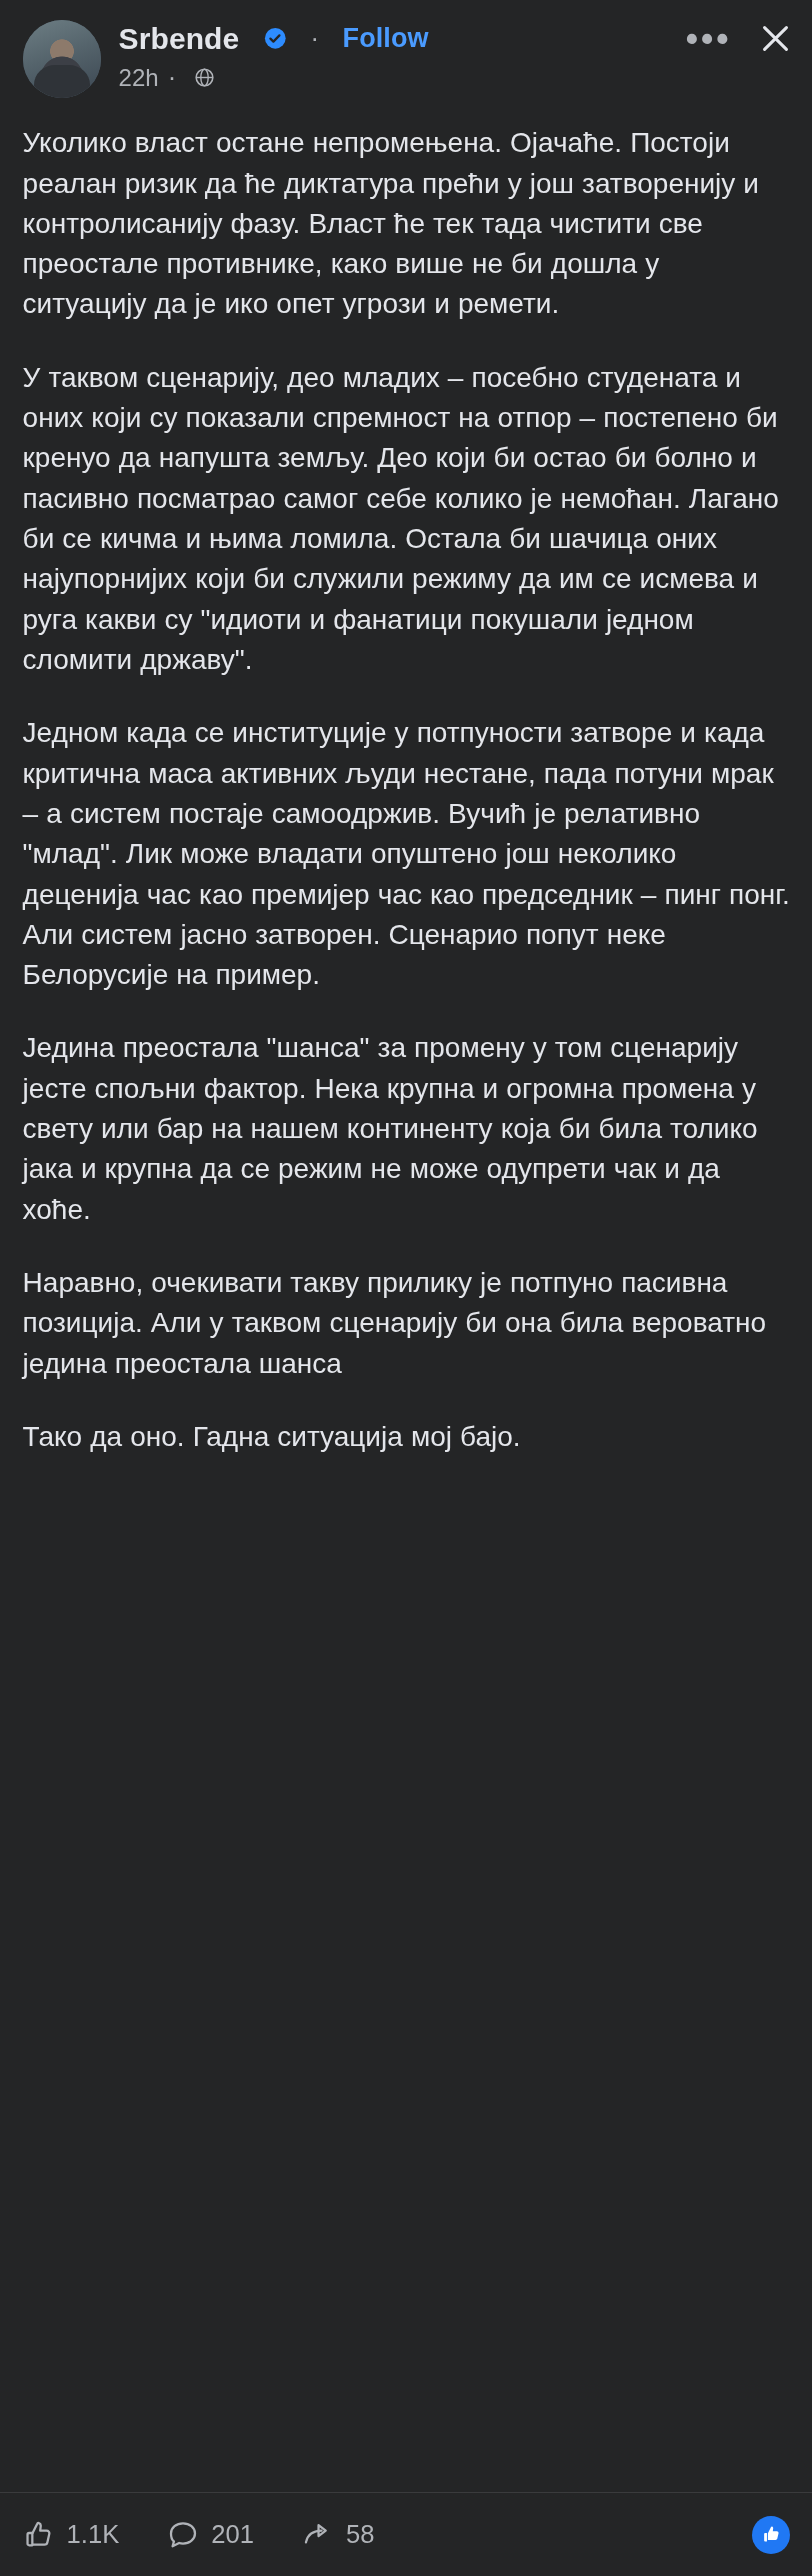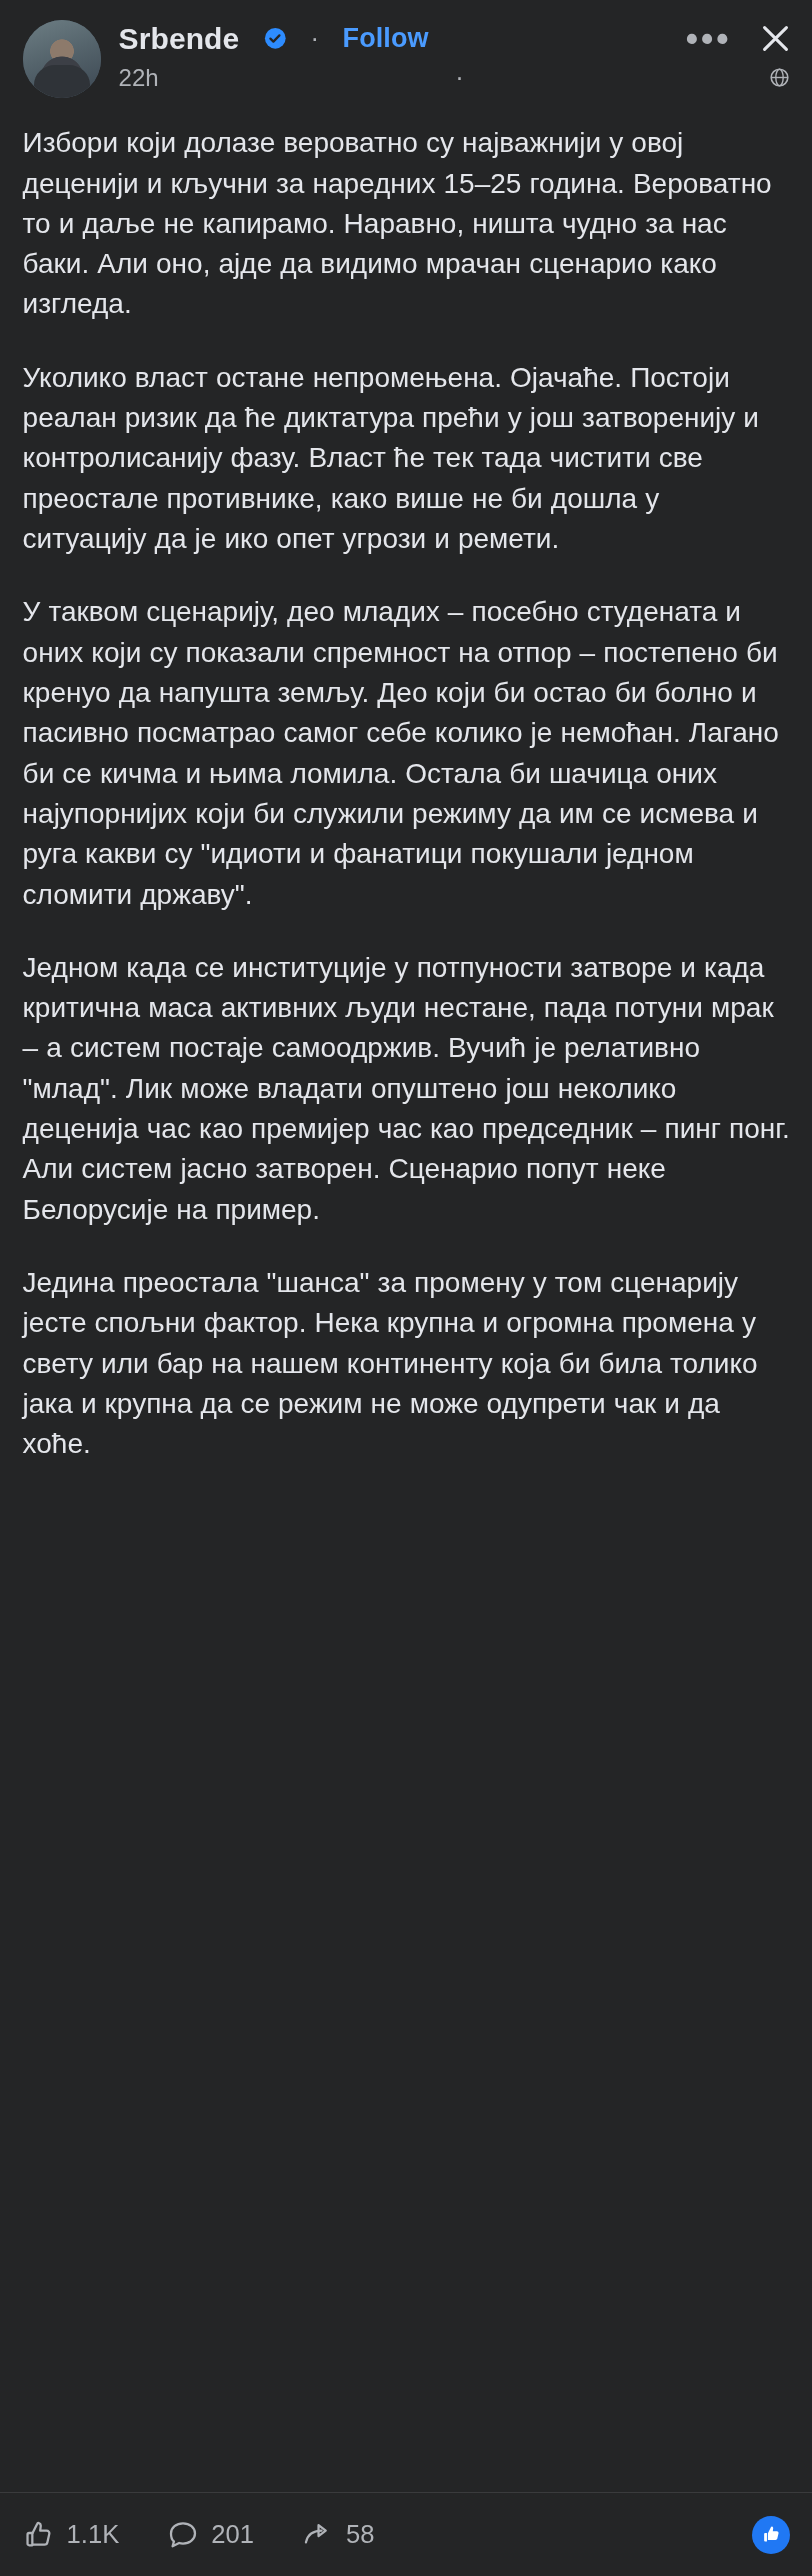--- a/index.html
+++ b/index.html
@@ -95,21 +95,20 @@
     color: #4a9bff;
     font-size: 27px;
     font-weight: bold;
   }
   .meta {
     margin-top: 7.5px;
     display: flex;
     align-items: center;
     color: #b0b3b8;
     font-size: 24px;
-    justify-content: space-between;
   }
   .meta .globe {
     margin-left: 10.5px;
     display: inline-flex;
     width: 21px;
     height: 21px;
   }
   .head-actions {
     position: absolute;
     right: 19.6px;
@@ -225,25 +224,26 @@
       <span class="kebab">•••</span>
       <span class="close">
         <svg viewBox="0 0 24 24" width="35" height="35" aria-hidden="true">
           <path d="M4.5 4.5L19.5 19.5M19.5 4.5L4.5 19.5" fill="none" stroke="#e4e6eb" stroke-width="2.1" stroke-linecap="round"></path>
         </svg>
       </span>
     </div>
   </div>
 
   <div class="body">
-    <p>Избори који долазе вероватно су најважнији у овој деценији и кључни за наредних 15–25 година. Вероватно то и даље не капирамо. Наравно, ништа чудно за нас баки. Али оно, ајде да видимо мрачан сценарио како изгледа.</p>
     <p>Уколико власт остане непромењена. Ојачаће.  Постоји реалан ризик да ће диктатура прећи у још затворенију и контролисанију фазу. Власт ће тек тада чистити све преостале противнике, како више не би дошла у ситуацију да је ико опет угрози и ремети.</p>
     <p>У таквом сценарију, део младих – посебно студената и оних који су показали спремност на отпор – постепено би кренуо да напушта земљу. Део који би остао би болно и пасивно посматрао самог себе колико је немоћан. Лагано би се кичма и њима ломила. Остала би шачица оних најупорнијих који би служили режиму да им се исмева и руга какви су "идиоти и фанатици покушали једном сломити државу".</p>
     <p>Једном када се институције у потпуности затворе и када критична маса активних људи нестане, пада потуни мрак – а систем постаје самоодржив. Вучић је релативно "млад". Лик може владати опуштено још неколико деценија час као премијер час као председник – пинг понг. Али систем јасно затворен. Сценарио попут неке Белорусије на пример.</p>
     <p>Једина преостала "шанса" за промену у том сценарију јесте спољни фактор. Нека крупна и огромна промена у свету или бар на нашем континенту која би била толико јака и крупна да се режим не може одупрети чак и да хоће.</p>
+    <p>Наравно, очекивати такву прилику је потпуно пасивна позиција. Али у таквом сценарију би она била вероватно једина преостала шанса</p>
+    <p>Тако да оно. Гадна ситуација мој бајо.</p>
   </div>
 
   <div class="footer">
     <div class="fbtn">
       <span class="ic">
         <svg viewBox="0 0 24 24" width="32" height="32" aria-hidden="true">
           <path d="M7 10.5v9.2H4.6c-.7 0-1.2-.5-1.2-1.2v-6.8c0-.7.5-1.2 1.2-1.2H7z" fill="none" stroke="#b0b3b8" stroke-width="1.7" stroke-linejoin="round"></path>
           <path d="M7 10.8l3.6-7.1c.2-.5.8-.8 1.3-.6.9.3 1.5 1.2 1.4 2.2l-.4 3.4h4.8c1.3 0 2.3 1.2 2 2.5l-1.4 6.3c-.2 1-1.1 1.8-2.2 1.8H7" fill="none" stroke="#b0b3b8" stroke-width="1.7" stroke-linejoin="round"></path>
         </svg>
       </span>

